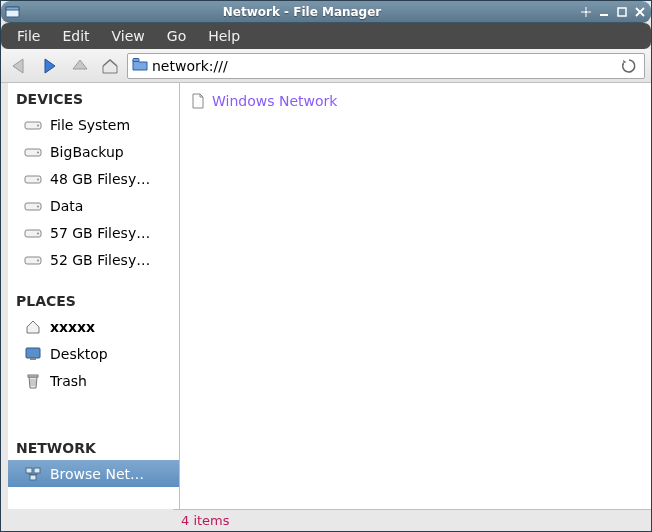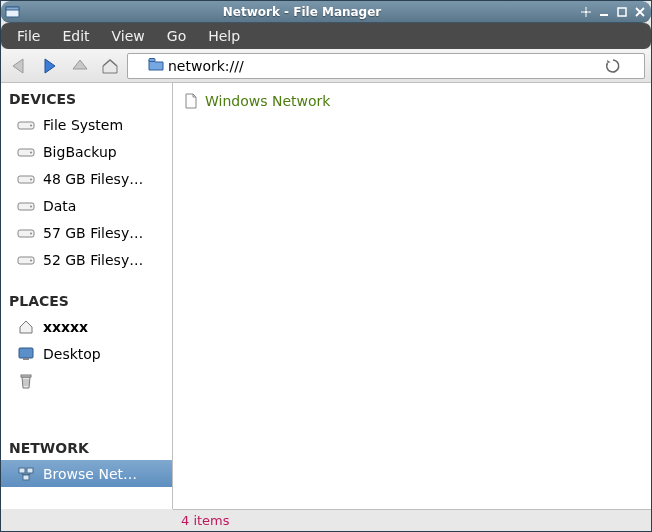--- a/index.html
+++ b/index.html
@@ -79,41 +79,42 @@
   }
   .tb-btn.disabled { cursor:default; }
   .addressbar {
     flex: 1;
     height: 26px;
     background: #fff;
     border: 1px solid #a8a8a8;
     border-radius: 2px;
     display: flex;
     align-items: center;
-    padding: 0 20px;
+    padding: 0 4px;
     gap: 4px;
   }
   .addressbar input {
     flex: 1;
     border: none;
     outline: none;
     font-size: 14px;
     font-family: inherit;
     background: transparent;
   }
   .reload-btn {
     width: 22px; height: 22px;
     display:flex;align-items:center;justify-content:center;
     cursor:pointer;
   }
   
   .body {
     flex: 1;
     display: flex;
     min-height: 0;
+    margin-left: 7px;
   }
   .sidebar {
     width: 172px;
     background: #fff;
     border-right: 1px solid #bfbfbf;
     display: flex;
     flex-direction: column;
     overflow: hidden;
   }
   .sidebar-scroll {
@@ -156,21 +157,21 @@
     flex: 1;
     background: #fff;
     padding: 8px 10px;
     overflow: auto;
   }
   .file-item {
     display: flex;
     align-items: center;
     gap: 6px;
     font-size: 14px;
-    color: #4d7c0f;
+    color: #8b5cf6;
     padding: 2px 0;
     cursor: pointer;
   }
   .file-item .icon { width:16px;height:16px;display:flex;align-items:center;justify-content:center;}
   
   .statusbar {
     height: 22px;
     background: #e8e8e8;
     border-top: 1px solid #bfbfbf;
     display: flex;
@@ -346,20 +347,21 @@
         <span class="label">Desktop</span>
       </div>
       <div class="sb-item">
         <span class="icon">
               <svg width="14" height="16" viewBox="0 0 14 16">
                 <path d="M3 4 L11 4 L10 15 L4 15 Z" fill="#e8e8e8" stroke="#777"></path>
                 <rect x="2" y="2" width="10" height="2" fill="#cfcfcf" stroke="#777"></rect>
                 <path d="M5 6 L5 13 M7 6 L7 13 M9 6 L9 13" stroke="#999" stroke-width="0.8"></path>
               </svg>
             </span>
+        <span class="label">Trash</span>
       </div>
 
       <div class="sb-spacer" style="height:38px"></div>
       <div class="sb-section-title">NETWORK</div>
       <div class="sb-item selected">
         <span class="icon">
               <svg width="16" height="14" viewBox="0 0 16 14">
                 <rect x="1" y="1" width="6" height="5" fill="#dde8f5" stroke="#4a6a8a"></rect>
                 <rect x="9" y="1" width="6" height="5" fill="#dde8f5" stroke="#4a6a8a"></rect>
                 <rect x="5" y="8" width="6" height="5" fill="#dde8f5" stroke="#4a6a8a"></rect>

